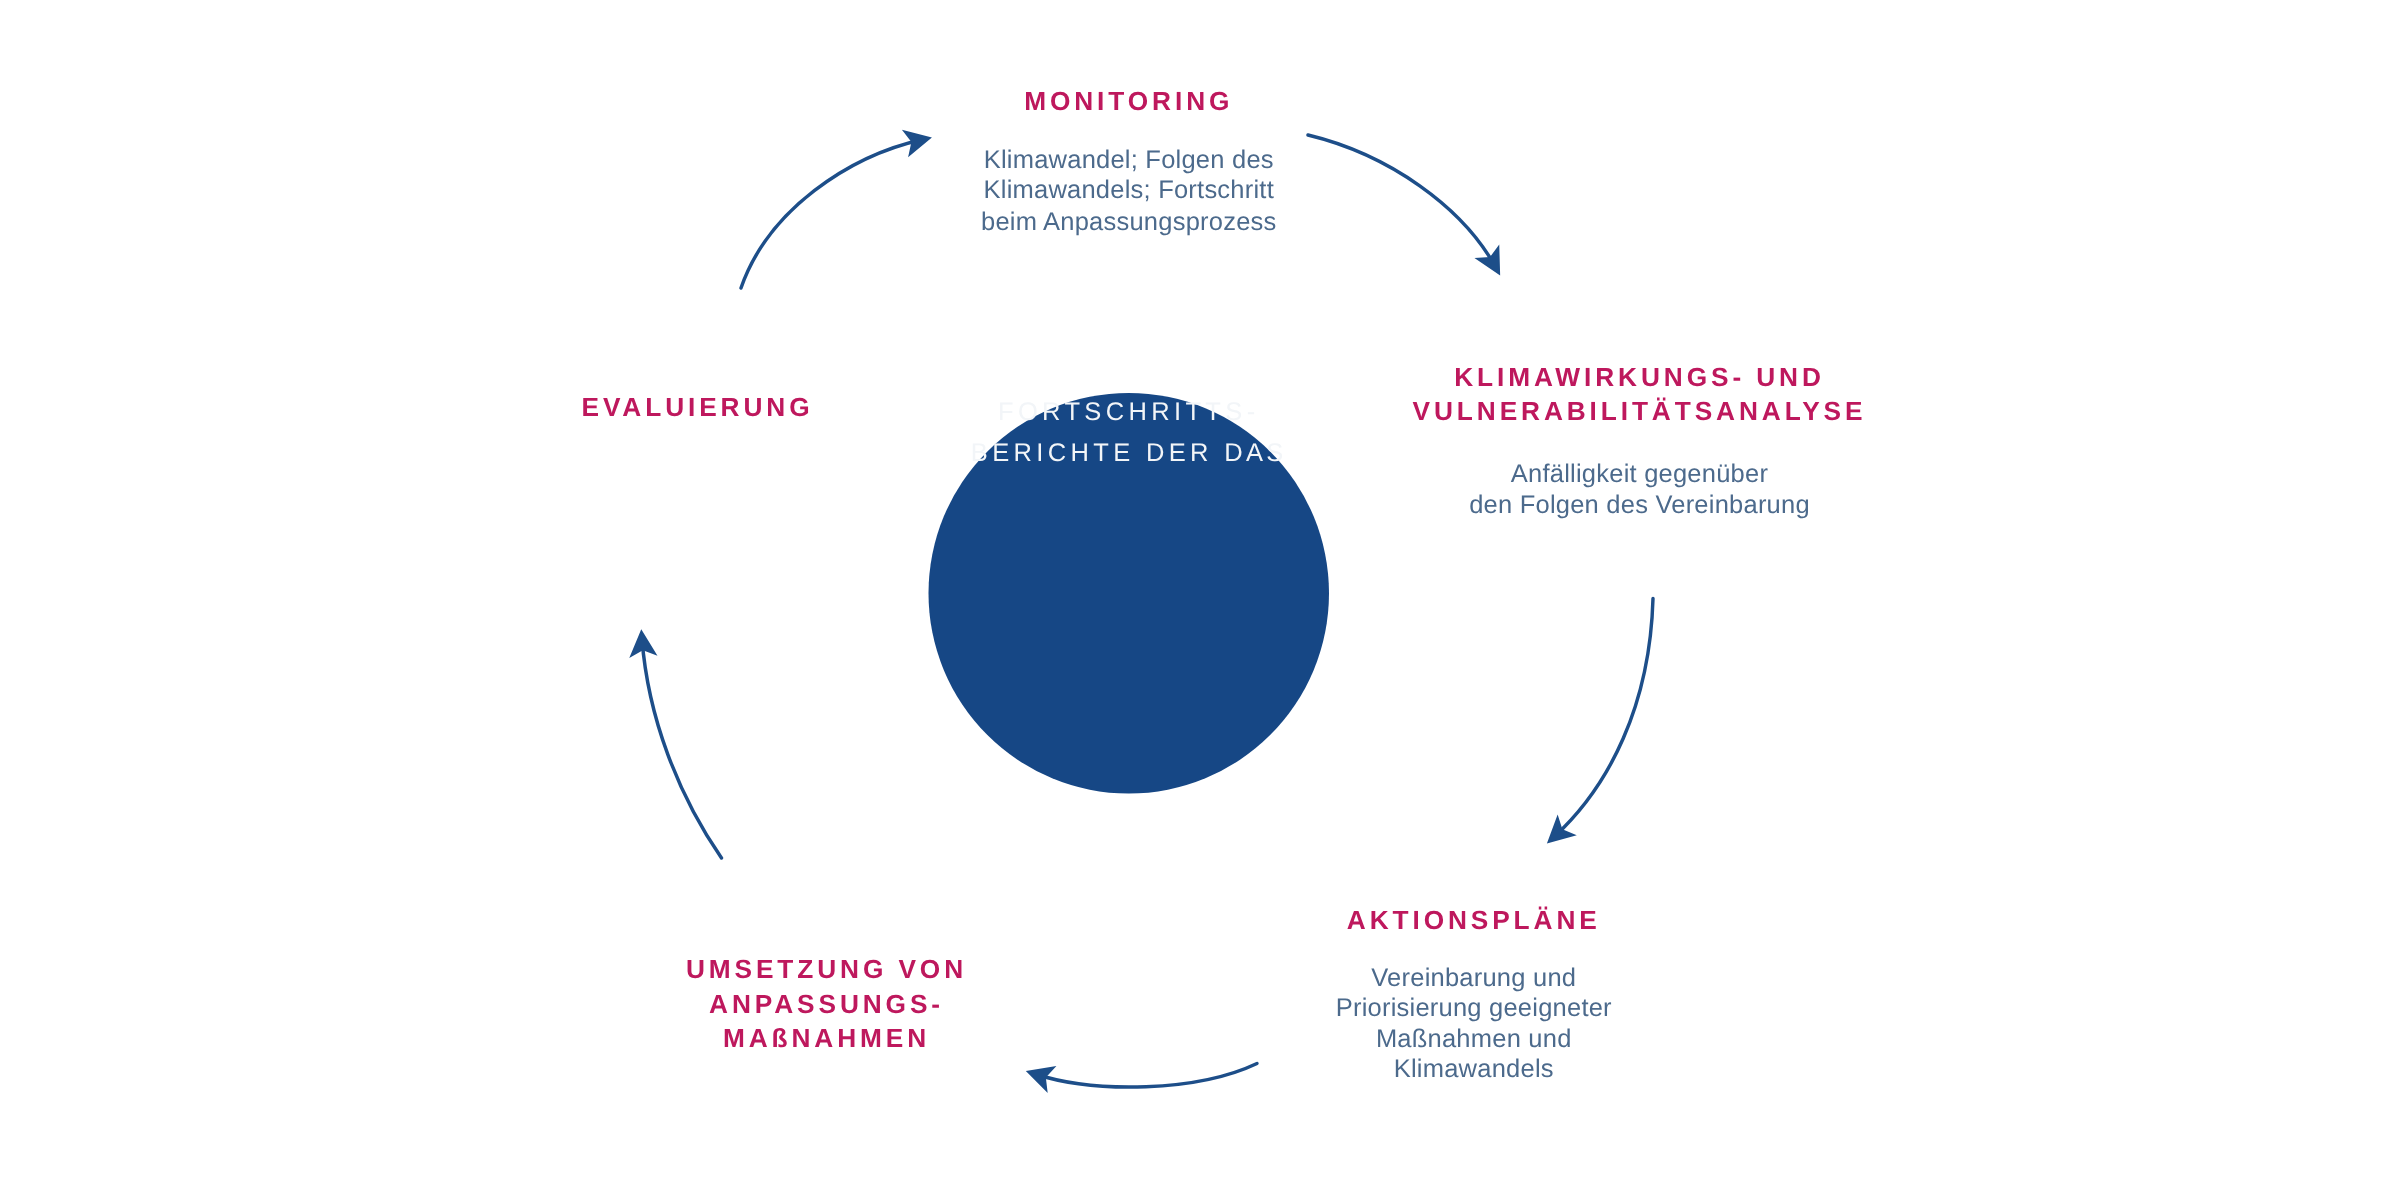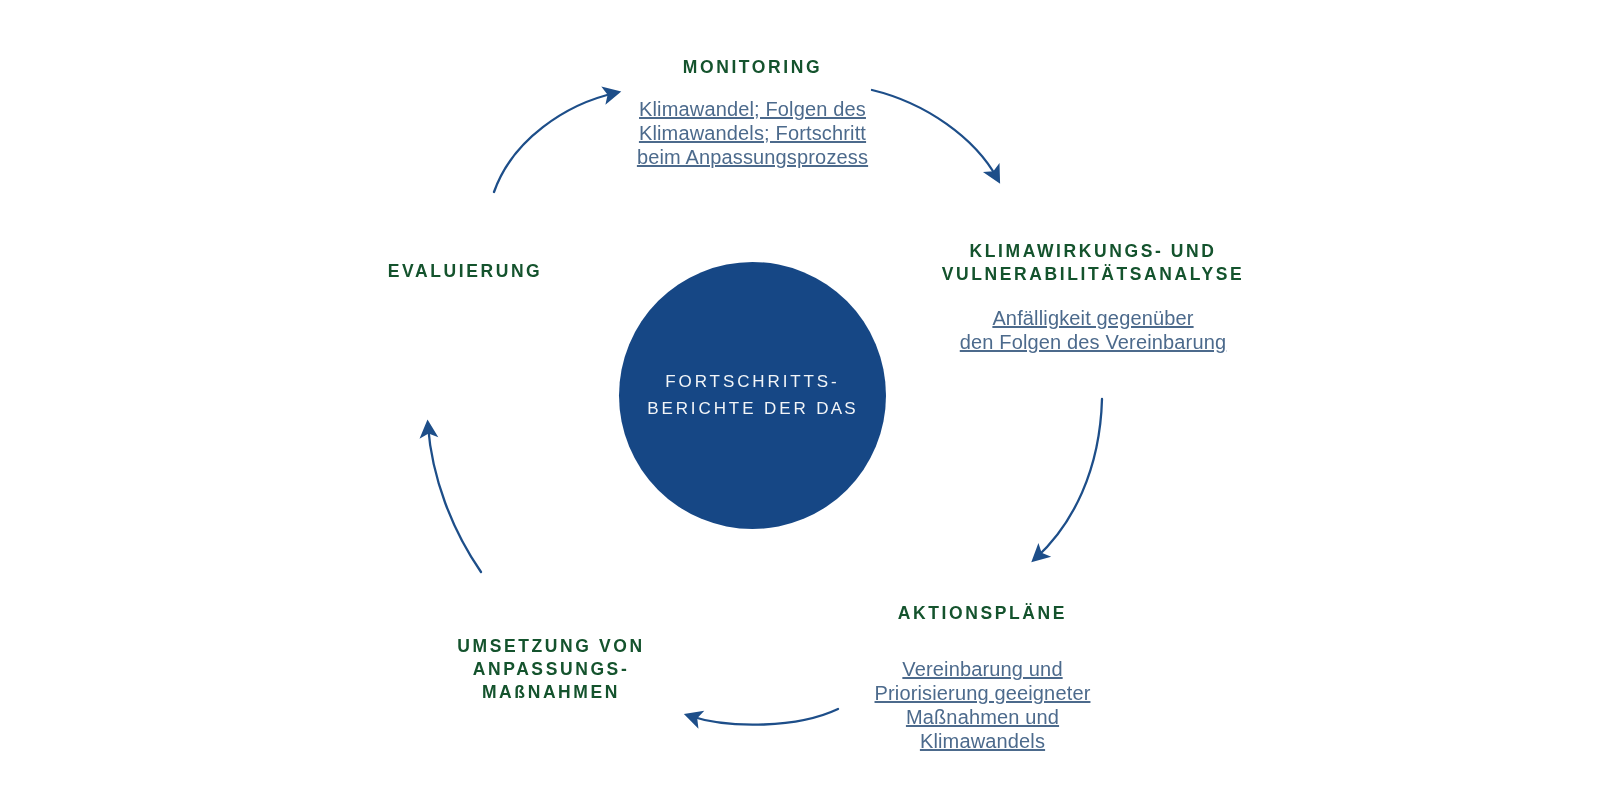--- a/index.html
+++ b/index.html
@@ -27,34 +27,33 @@
   }
 
   .node {
     position: absolute;
     text-align: center;
   }
   .node-title {
     font-size: 17.5px;
     font-weight: 700;
     letter-spacing: 2.6px;
-    color: #14532d;
+    color: #be185d;
     line-height: 1.32;
     white-space: pre-line;
     margin: 0 0 14px 0;
   }
   .node-desc {
-    font-size: 20px;
+    font-size: 17px;
     font-weight: 400;
     letter-spacing: 0.15px;
     color: #4c6a8c;
     line-height: 1.2;
     white-space: pre-line;
     margin: 0;
-    text-decoration: underline;
   }
 
   
   #node-monitoring {
     left: 570px;
     top: 56px;
     width: 365px;
   }
   #node-monitoring .node-title { margin-bottom: 18px; }
 
@@ -63,21 +62,21 @@
     top: 240px;
     width: 400px;
   }
   #node-kwva .node-title { margin-bottom: 20px; }
 
   #node-aktionsplaene {
     left: 840px;
     top: 602px;
     width: 285px;
   }
-  #node-aktionsplaene .node-title { margin-bottom: 32px; }
+  #node-aktionsplaene .node-title { margin-bottom: 17px; }
 
   #node-umsetzung {
     left: 390px;
     top: 635px;
     width: 322px;
   }
 
   #node-evaluierung {
     left: 320px;
     top: 260px;
@@ -88,21 +87,20 @@
   
   #center-circle {
     position: absolute;
     left: 619px;
     top: 262px;
     width: 267px;
     height: 267px;
     border-radius: 50%;
     background: #164785;
     display: flex;
-    align-items: center;
     justify-content: center;
   }
   #center-label {
     color: #f2f5f8;
     font-size: 17px;
     font-weight: 400;
     letter-spacing: 2.9px;
     line-height: 1.58;
     text-align: center;
     white-space: pre-line;

